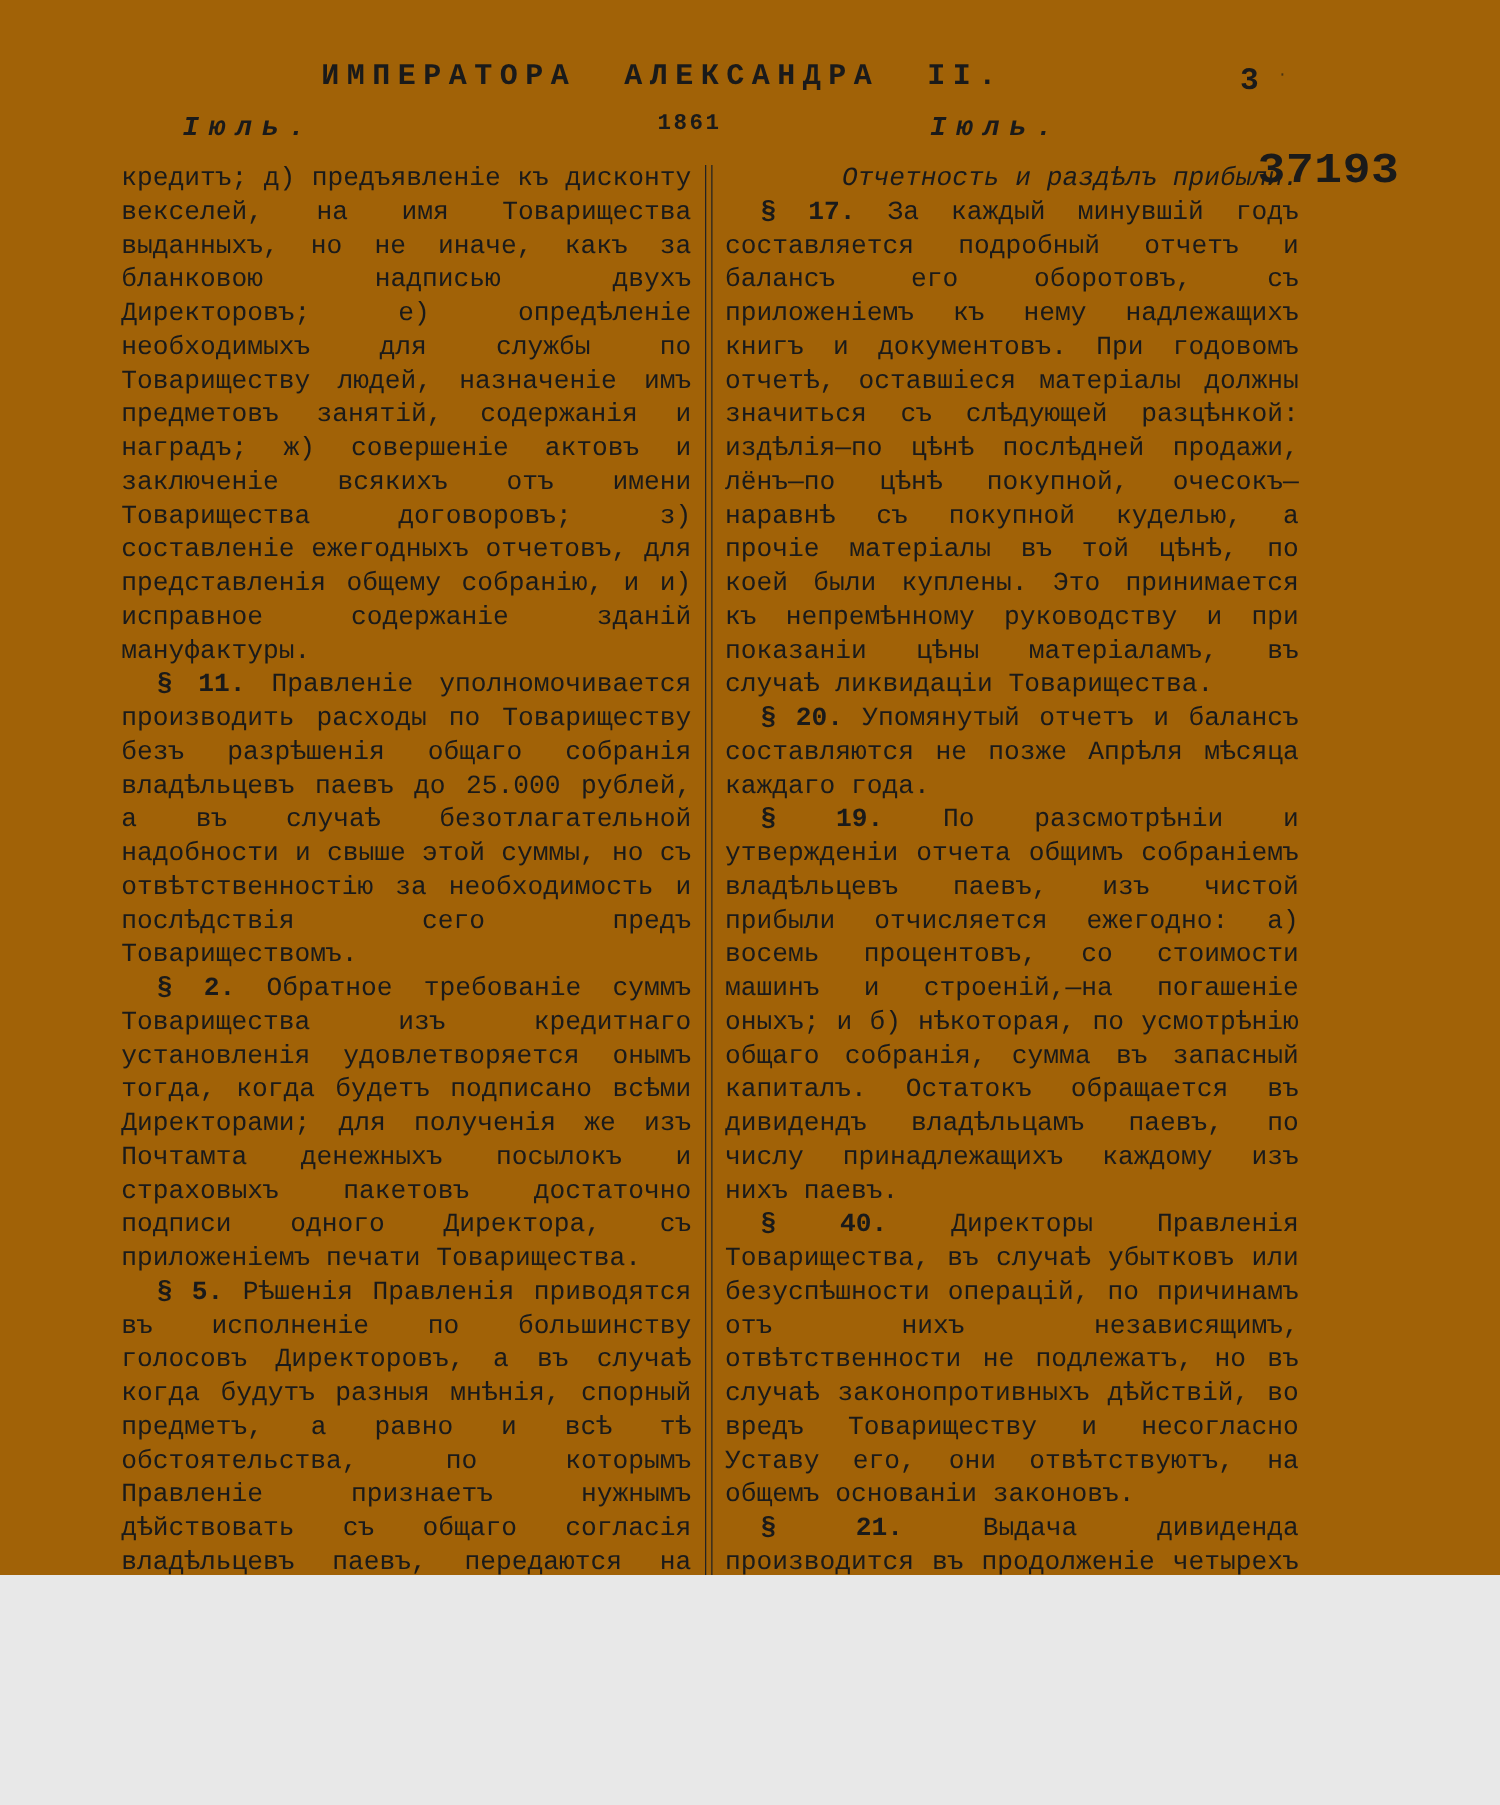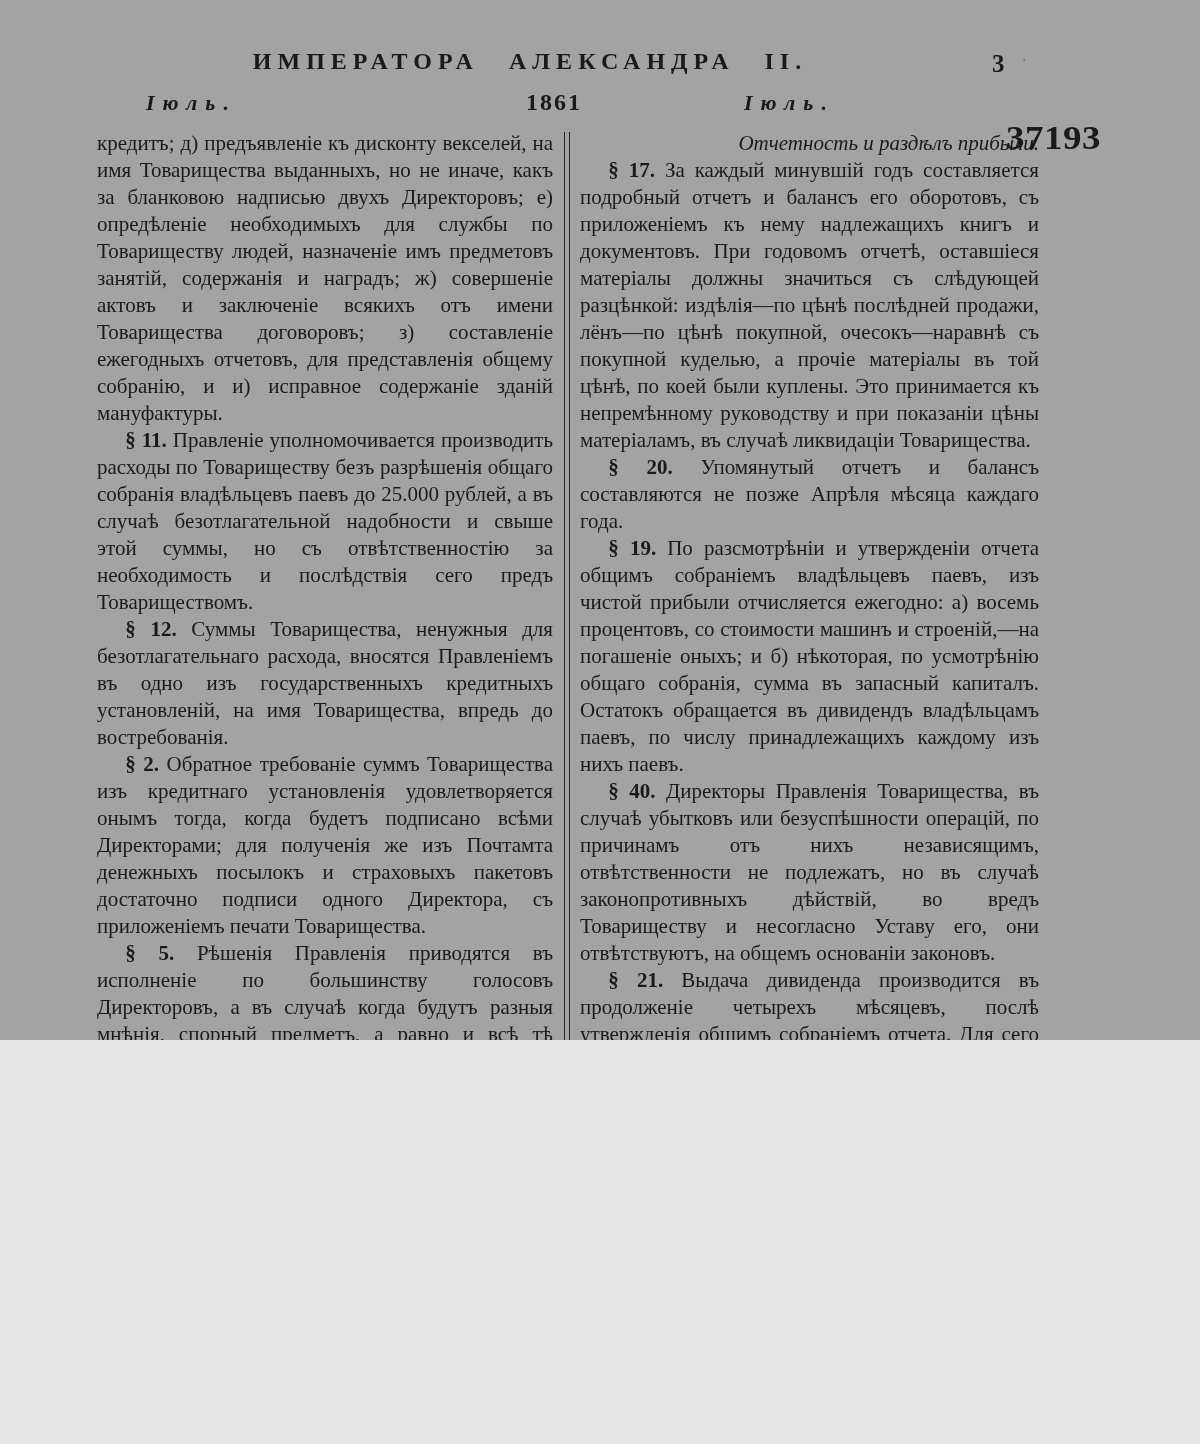--- a/index.html
+++ b/index.html
@@ -1,21 +1,21 @@
 <!DOCTYPE html>
 <html lang="ru"><head>
 <meta charset="utf-8">
 <style>
   html,body{margin:0;padding:0;background:#e8e8e8;}
   .page{
     position:relative;
-    width:1200px;height:1040px;
-    background:#a3a3a3;
+    width:1200px;height:1260px;
+    background:#a16207;
     color:#1a1a1a;
-    font-family:Liberation Serif, serif;
+    font-family:Liberation Mono, monospace;
     overflow:hidden;
   }
   .title{
     position:absolute;top:48px;left:0;width:1060px;
     text-align:center;
     font-size:24px;font-weight:bold;
     letter-spacing:6px;word-spacing:18px;
     white-space:nowrap;
   }
   .pagenum{
@@ -26,21 +26,21 @@
     position:absolute;top:52px;left:1022px;
     font-size:13px;opacity:.65;
   }
   .month-left{
     position:absolute;top:90px;left:146px;
     font-size:22px;font-style:italic;font-weight:bold;
     letter-spacing:8px;white-space:nowrap;
   }
   .year{
     position:absolute;top:89px;left:526px;
-    font-size:24px;font-weight:bold;letter-spacing:2px;
+    font-size:18px;font-weight:bold;letter-spacing:2px;
   }
   .month-right{
     position:absolute;top:90px;left:744px;
     font-size:22px;font-style:italic;font-weight:bold;
     letter-spacing:8px;white-space:nowrap;
   }
   .actnum{
     position:absolute;top:116px;left:1006px;
     font-size:37px;font-weight:bold;
     letter-spacing:0.5px;
@@ -88,21 +88,20 @@
   <div class="year">1861</div>
   <div class="month-right">Іюль.</div>
 
   <div class="actnum">37193</div>
 
   <div class="cols">
 
     <div class="col col-left">
       <p class="para"><span>кредитъ; д) предъявленіе къ дисконту векселей, на имя Товарищества выданныхъ, но не иначе, какъ за бланковою надписью двухъ Директоровъ; е) опредѣленіе необходимыхъ для службы по Товариществу людей, назначеніе имъ предметовъ занятій, содержанія и наградъ; ж) совершеніе актовъ и заключеніе всякихъ отъ имени Товарищества договоровъ; з) составленіе ежегодныхъ отчетовъ, для представленія общему собранію, и и) исправное содержаніе зданій мануфактуры.</span></p>
       <p class="para indent"><span class="lead">§ 11.</span> <span>Правленіе уполномочивается производить расходы по Товариществу безъ разрѣшенія общаго собранія владѣльцевъ паевъ до 25.000 рублей, а въ случаѣ безотлагательной надобности и свыше этой суммы, но съ отвѣтственностію за необходимость и послѣдствія сего предъ Товариществомъ.</span></p>
-      <p class="para indent"><span class="lead">§ 12.</span> <span>Суммы Товарищества, ненужныя для безотлагательнаго расхода, вносятся Правленіемъ въ одно изъ государственныхъ кредитныхъ установленій, на имя Товарищества, впредь до востребованія.</span></p>
       <p class="para indent"><span class="lead">§ 2.</span> <span>Обратное требованіе суммъ Товарищества изъ кредитнаго установленія удовлетворяется онымъ тогда, когда будетъ подписано всѣми Директорами; для полученія же изъ Почтамта денежныхъ посылокъ и страховыхъ пакетовъ достаточно подписи одного Директора, съ приложеніемъ печати Товарищества.</span></p>
       <p class="para indent"><span class="lead">§ 5.</span> <span>Рѣшенія Правленія приводятся въ исполненіе по большинству голосовъ Директоровъ, а въ случаѣ когда будутъ разныя мнѣнія, спорный предметъ, а равно и всѣ тѣ обстоятельства, по которымъ Правленіе признаетъ нужнымъ дѣйствовать съ общаго согласія владѣльцевъ паевъ, передаются на разрѣшеніе общаго собранія.</span></p>
       <p class="para indent"><span class="lead note">Примѣчаніе.</span> <span>О времени общихъ собраній и о самомъ предметѣ совѣщаній владѣльцы паевъ извѣщаются заблаговременно чрезъ вѣдомости или повѣстками.</span></p>
 
     </div>
 
     <div class="divider"></div>
 
     <div class="col col-right">
       <p class="heading">Отчетность и раздѣлъ прибыли.</p>

